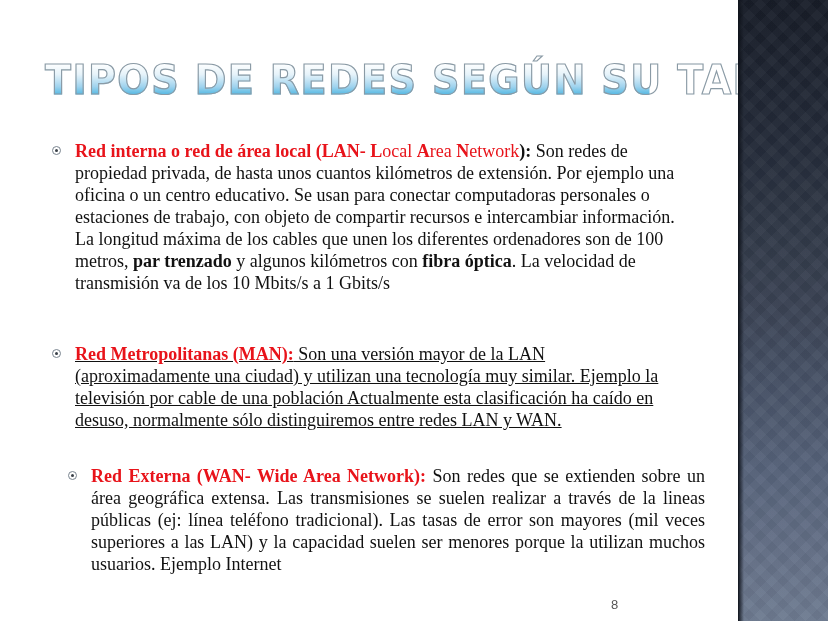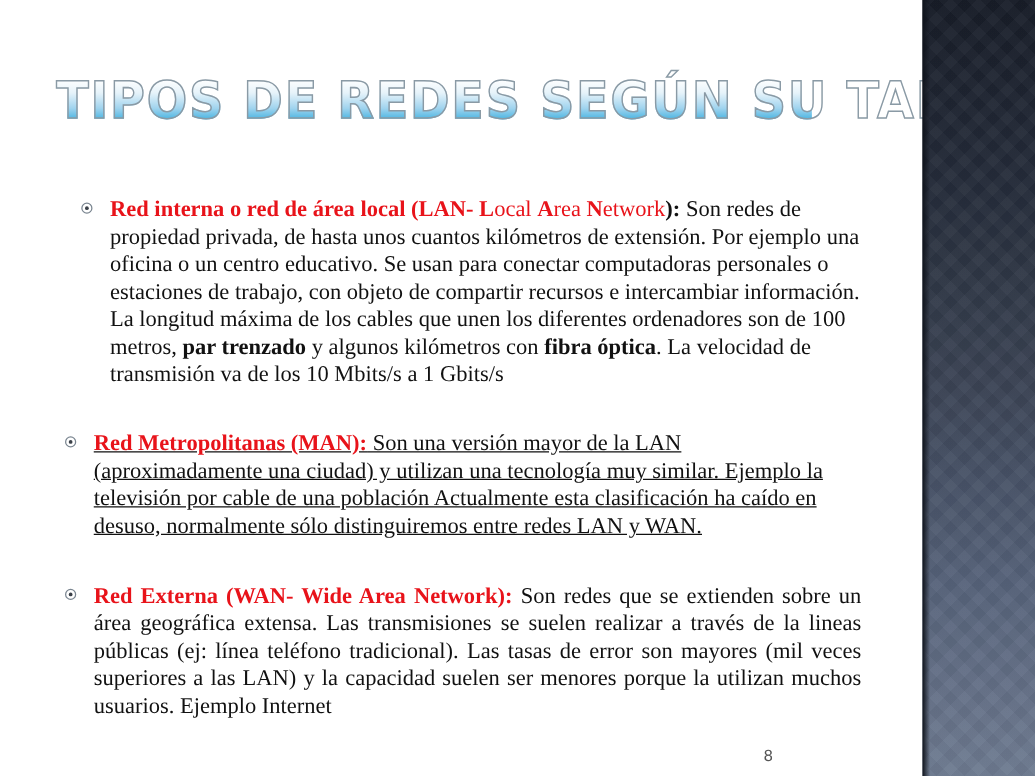--- a/index.html
+++ b/index.html
@@ -24,21 +24,21 @@
     position: absolute; left: 45px; top: 52px; width: 650px;
     font-family: "DejaVu Sans", sans-serif; font-weight: bold;
     font-size: 41px; letter-spacing: 1.5px; white-space: nowrap;
     line-height: 56px; transform: scaleX(0.93); transform-origin: left center;
     background: linear-gradient(to bottom, #ffffff 20%, #e6f3fa 40%, #9fd3ee 62%, #3fb1e0 80%, #6ac4ea 100%);
     -webkit-background-clip: text; background-clip: text; color: transparent;
     -webkit-text-stroke: 1.2px #8a9aa5;
   }
   .content { position: absolute; left: 0; top: 0; }
   .item { position: absolute; left: 75px; width: 614px; font-size: 18px; line-height: 22px; color: #111; }
-  .item.justify { text-align: justify; }
+  .item.justify { text-align: justify; margin-left: 16px; }
   .bullet {
     position: absolute; left: -23px; top: 6px; width: 9px; height: 9px;
     border: 1px solid #7a8590; border-radius: 50%; box-sizing: border-box;
   }
   .bullet::after {
     content: ""; position: absolute; left: 2px; top: 2px; width: 3px; height: 3px;
     border-radius: 50%; background: #3a4048;
   }
   .red { color: #e8131a; }
   .b { font-weight: bold; }
@@ -47,21 +47,21 @@
     font-family: "Liberation Sans", sans-serif; font-size: 13px; color: #555;
   }
 </style>
 </head>
 <body>
 
 <div class="slide">
   <div class="title">TIPOS DE REDES SEGÚN SU TAMAÑO</div>
 
   <div class="content">
-    <div class="item" style="top:156px; width:610px;margin-left:13px;">
+    <div class="item" style="top:140px; width:610px;">
       <span class="bullet"></span>
       <span class="red b">Red interna o red de área local (LAN- L</span><span class="red">ocal </span><span class="red b">A</span><span class="red">rea </span><span class="red b">N</span><span class="red">etwork</span><span class="b">):</span><span> Son redes de propiedad privada, de hasta unos cuantos kilómetros de extensión. Por ejemplo una oficina o un centro educativo. Se usan para conectar computadoras personales o estaciones de trabajo, con objeto de compartir recursos e intercambiar información. La longitud  máxima de los cables que unen los diferentes ordenadores son de 100 metros, </span><span class="b">par trenzado</span><span> y  algunos kilómetros con </span><span class="b">fibra óptica</span><span>. La velocidad de transmisión va de los 10 Mbits/s a 1 Gbits/s</span>
     </div>
 
     <div class="item" style="top:343px; width:605px;text-decoration:underline;">
       <span class="bullet"></span>
       <span class="red b">Red Metropolitanas (MAN):</span><span> Son una versión mayor de la LAN (aproximadamente una ciudad) y utilizan una tecnología muy similar. Ejemplo la televisión por cable de una población Actualmente esta clasificación ha caído en desuso, normalmente sólo distinguiremos entre redes LAN y WAN.</span>
     </div>
 
     <div class="item justify" style="top:465px;">

